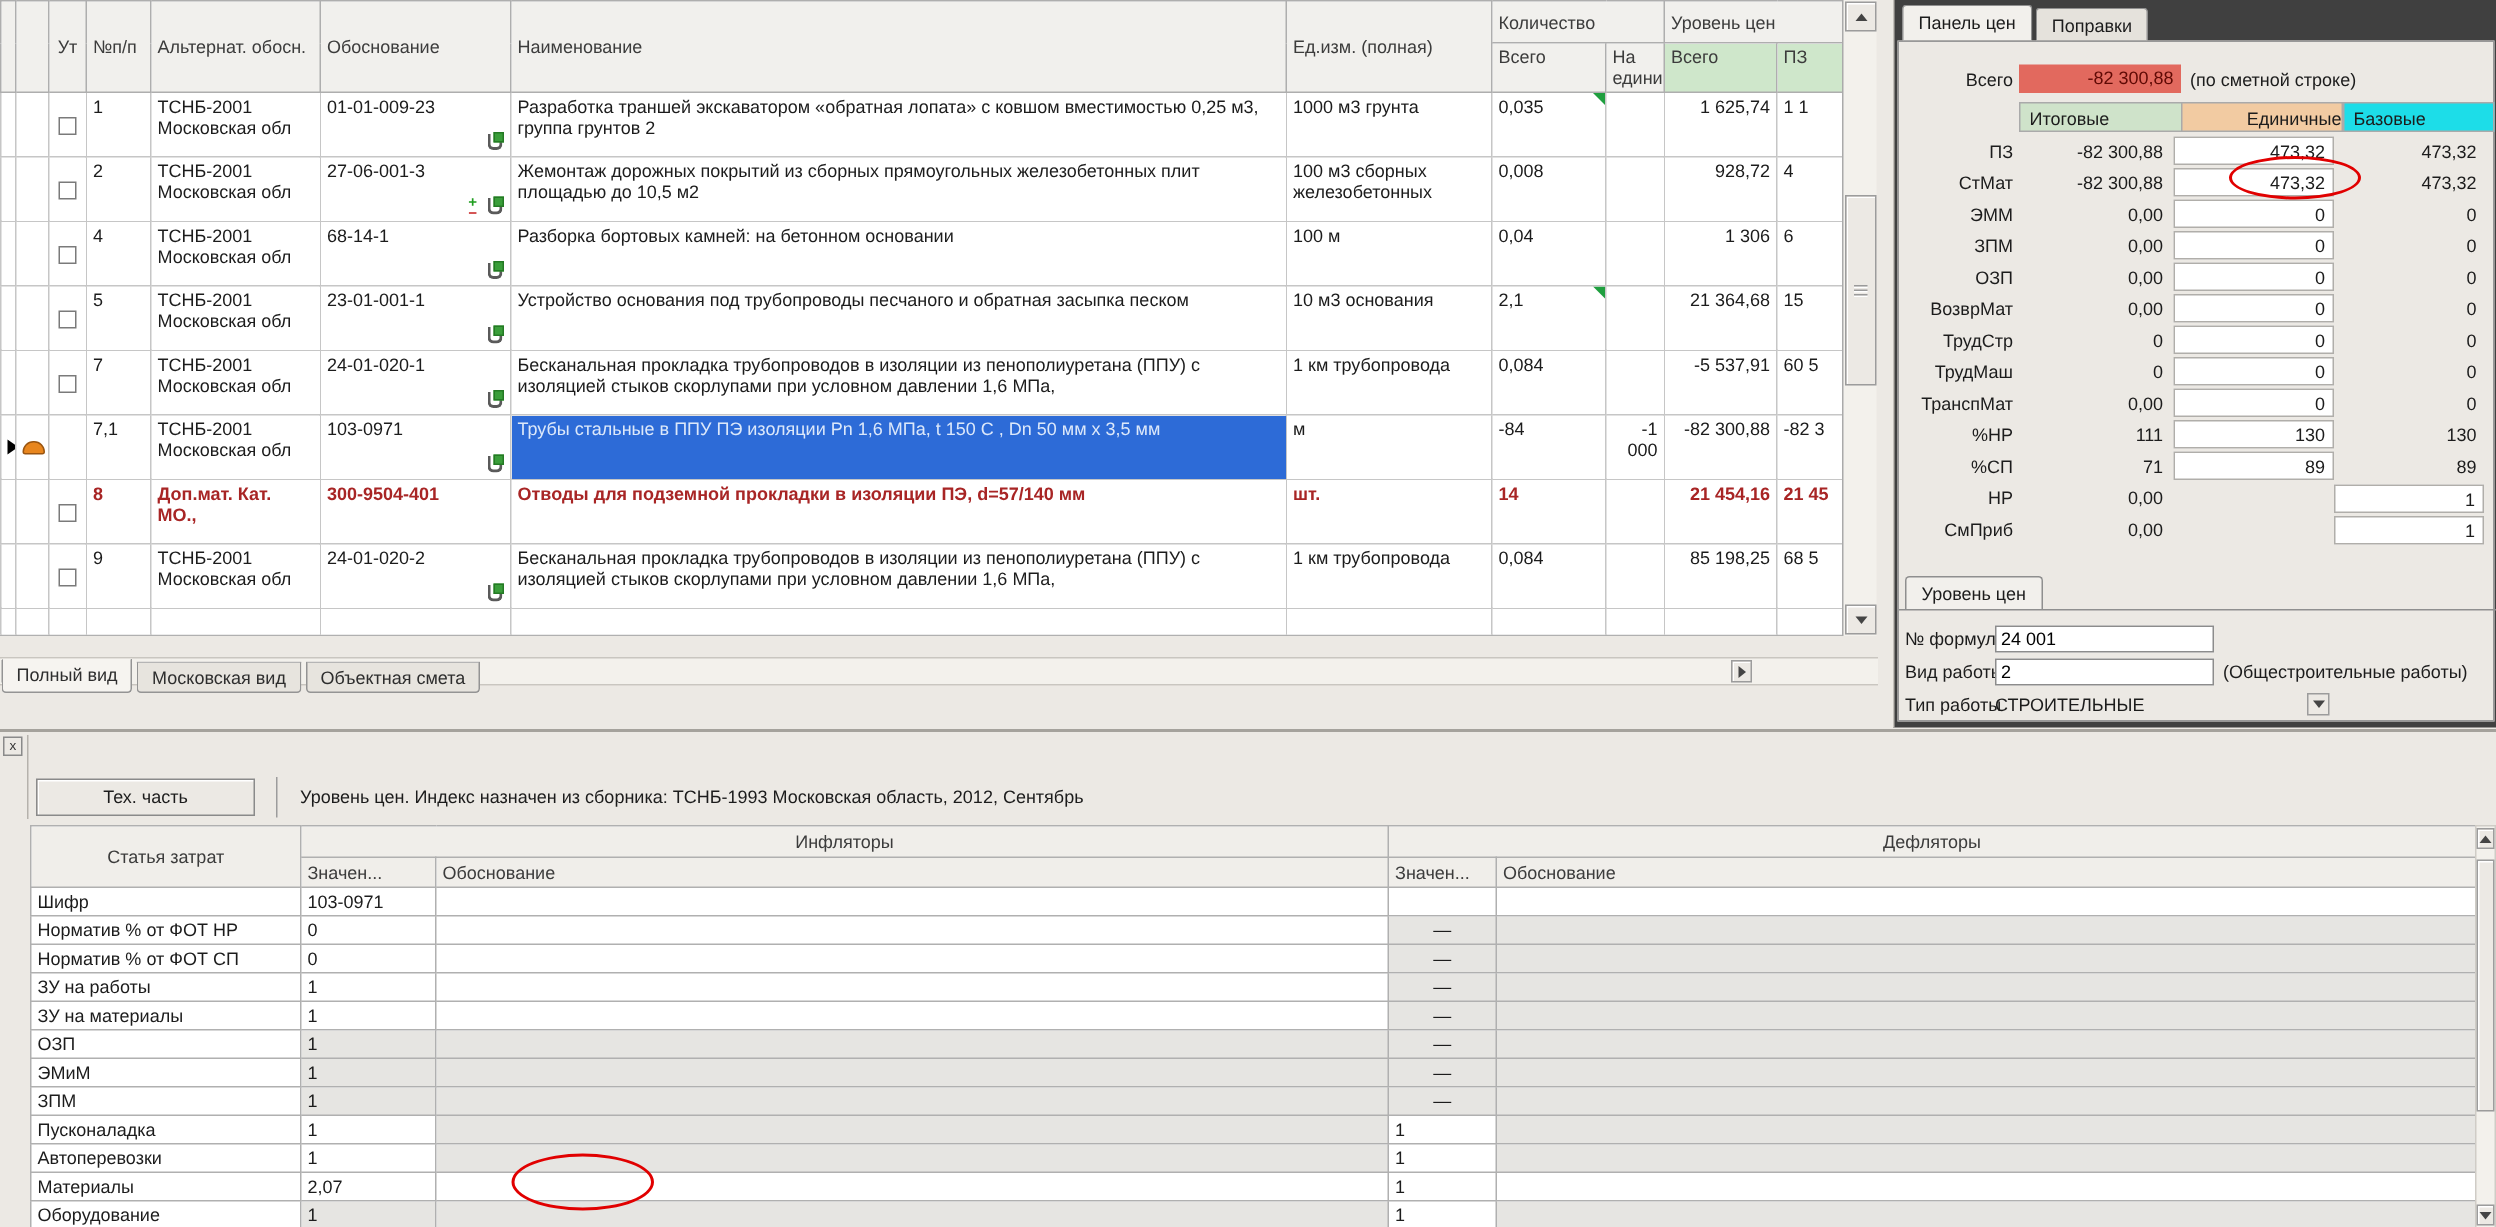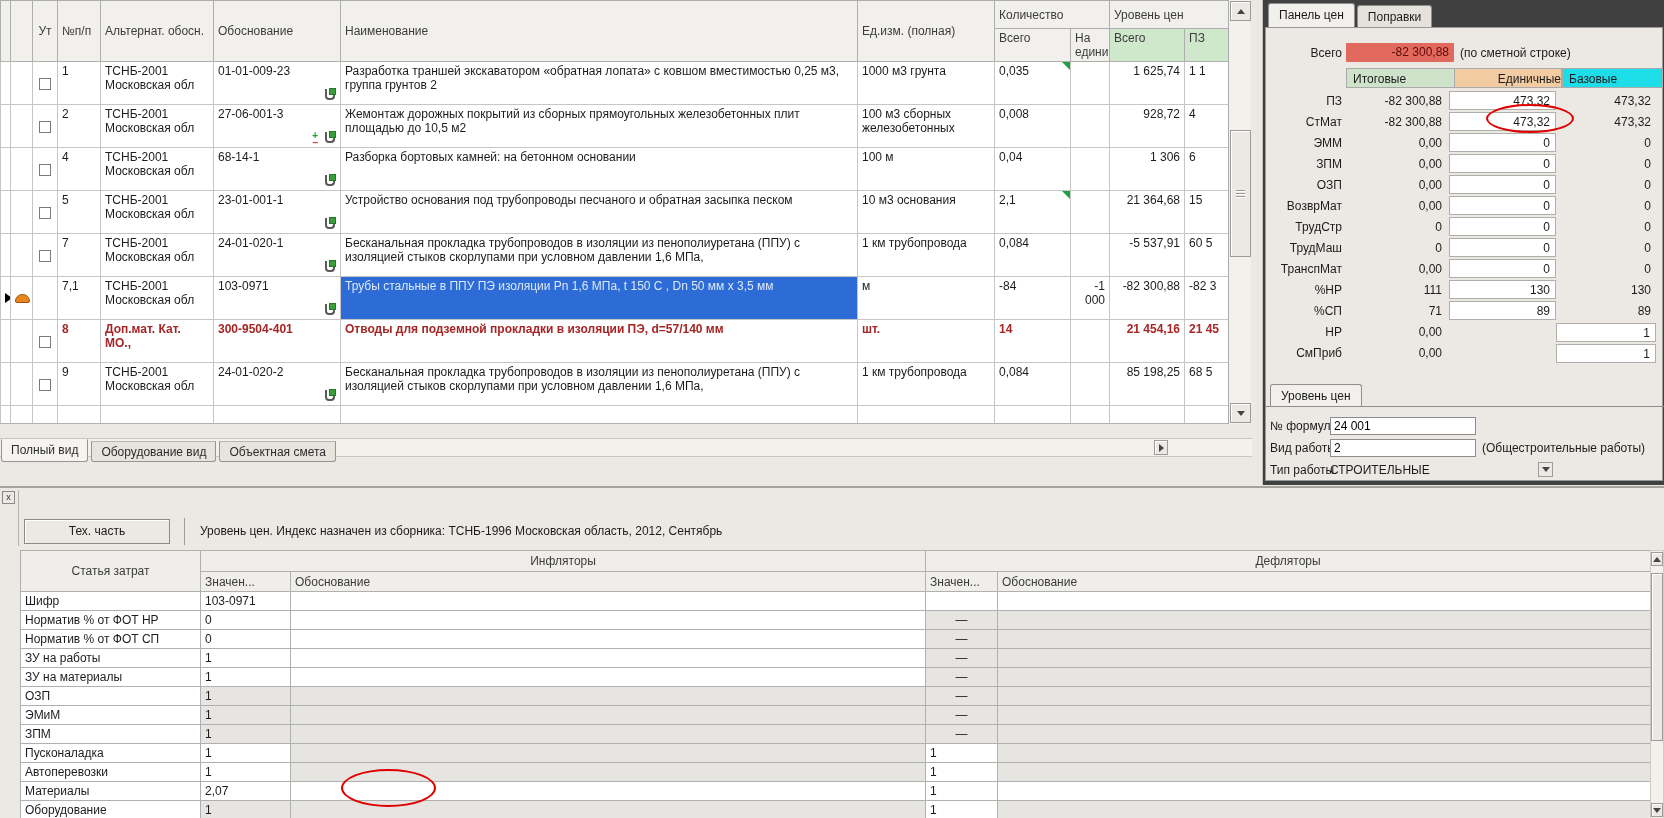--- a/index.html
+++ b/index.html
@@ -382,21 +382,21 @@
       </div>
     <div class="sb-btn" style="left:1154px; top:1px; width:14px; height:15px;">
         <span class="arr right"></span>
       </div>
   </div>
 
   <div class="view-tabs">
 
       <div class="vtab active">Полный вид</div>
 
-      <div class="vtab">Оборудование вид</div>
+      <div class="vtab">Московская вид</div>
 
       <div class="vtab">Объектная смета</div>
     </div>
 
   <div class="splitter"></div>
 
   <div class="right-panel">
     <div class="rp-tabs">
 
         <div class="ptab active">Панель цен</div>
@@ -548,21 +548,21 @@
           </span>
       </div>
     </div>
   </div>
 
   <div class="bottom-panel">
     <div class="bp-close">x</div>
     <div class="bp-leftline"></div>
     <div class="tech-btn">Тех. часть</div>
     <div class="bp-toolbar-sep"></div>
-    <div class="bp-info">Уровень цен. Индекс назначен из сборника: ТСНБ-1996 Московская область, 2012, Сентябрь</div>
+    <div class="bp-info">Уровень цен. Индекс назначен из сборника: ТСНБ-1993 Московская область, 2012, Сентябрь</div>
 
     <table class="bt">
       <colgroup>
         <col style="width:180px">
           <col style="width:90px">
           <col style="width:635px">
           <col style="width:72px">
           <col style="width:653px">
       </colgroup>
       <thead>

